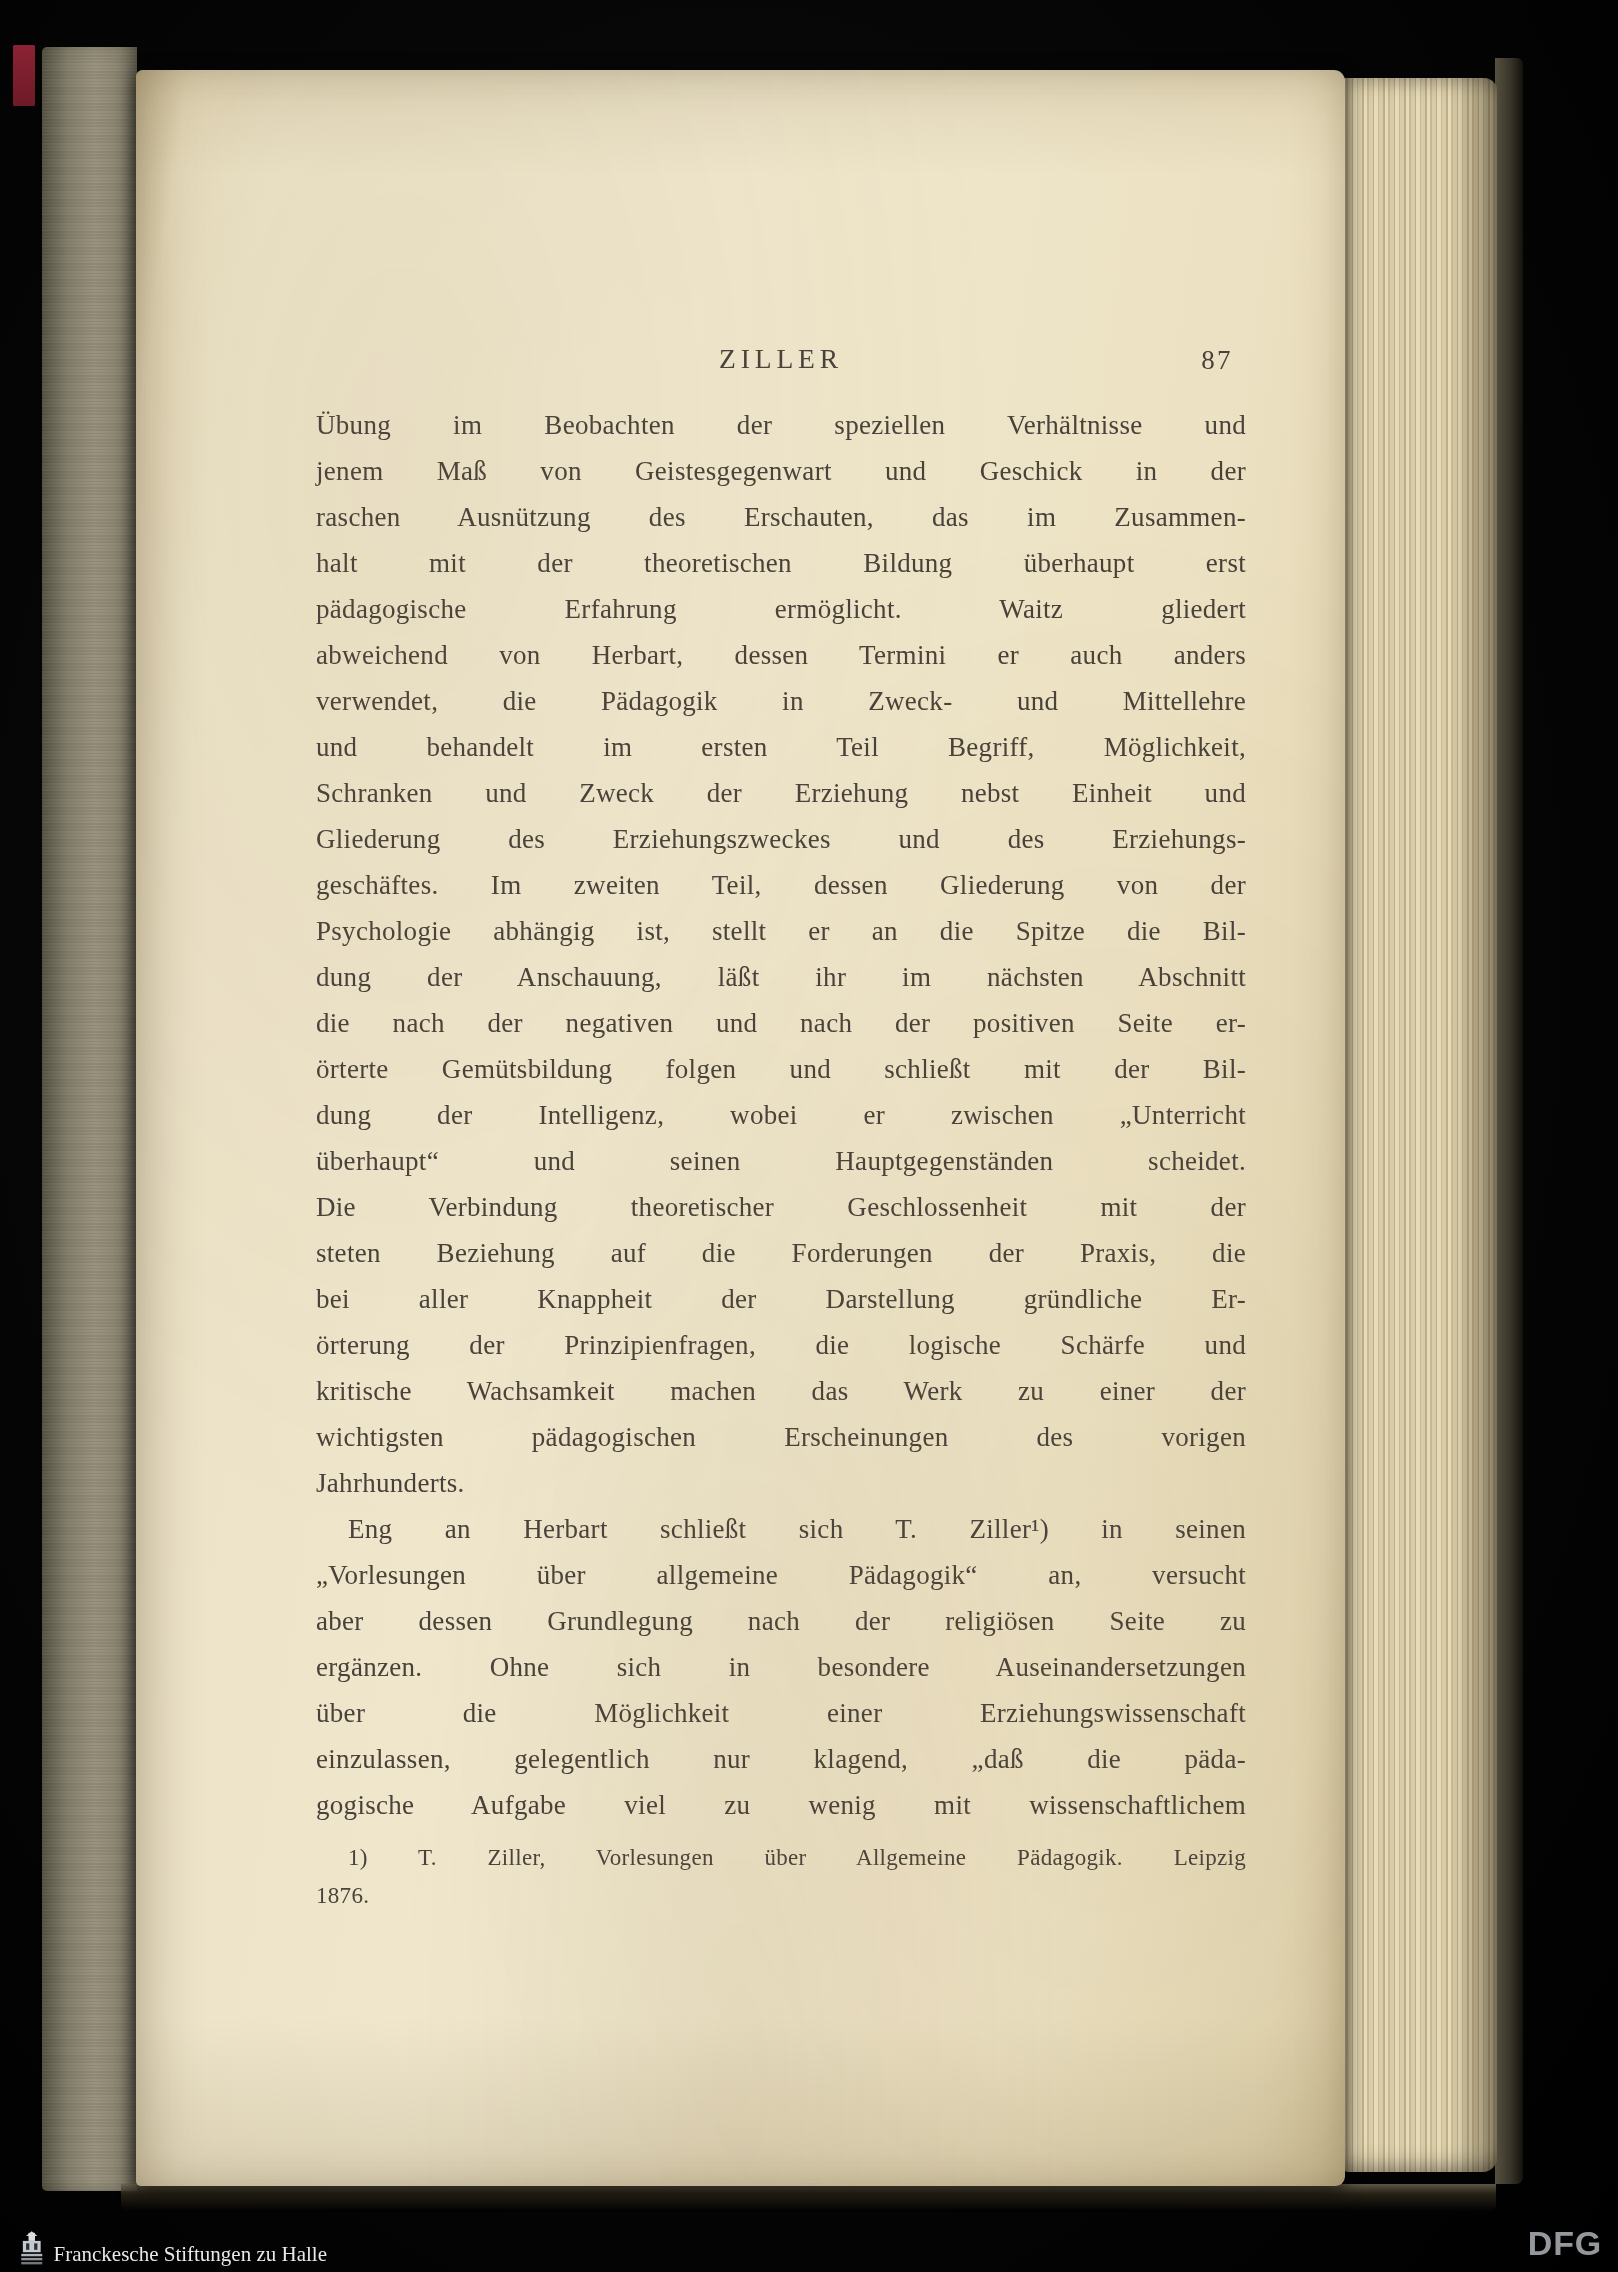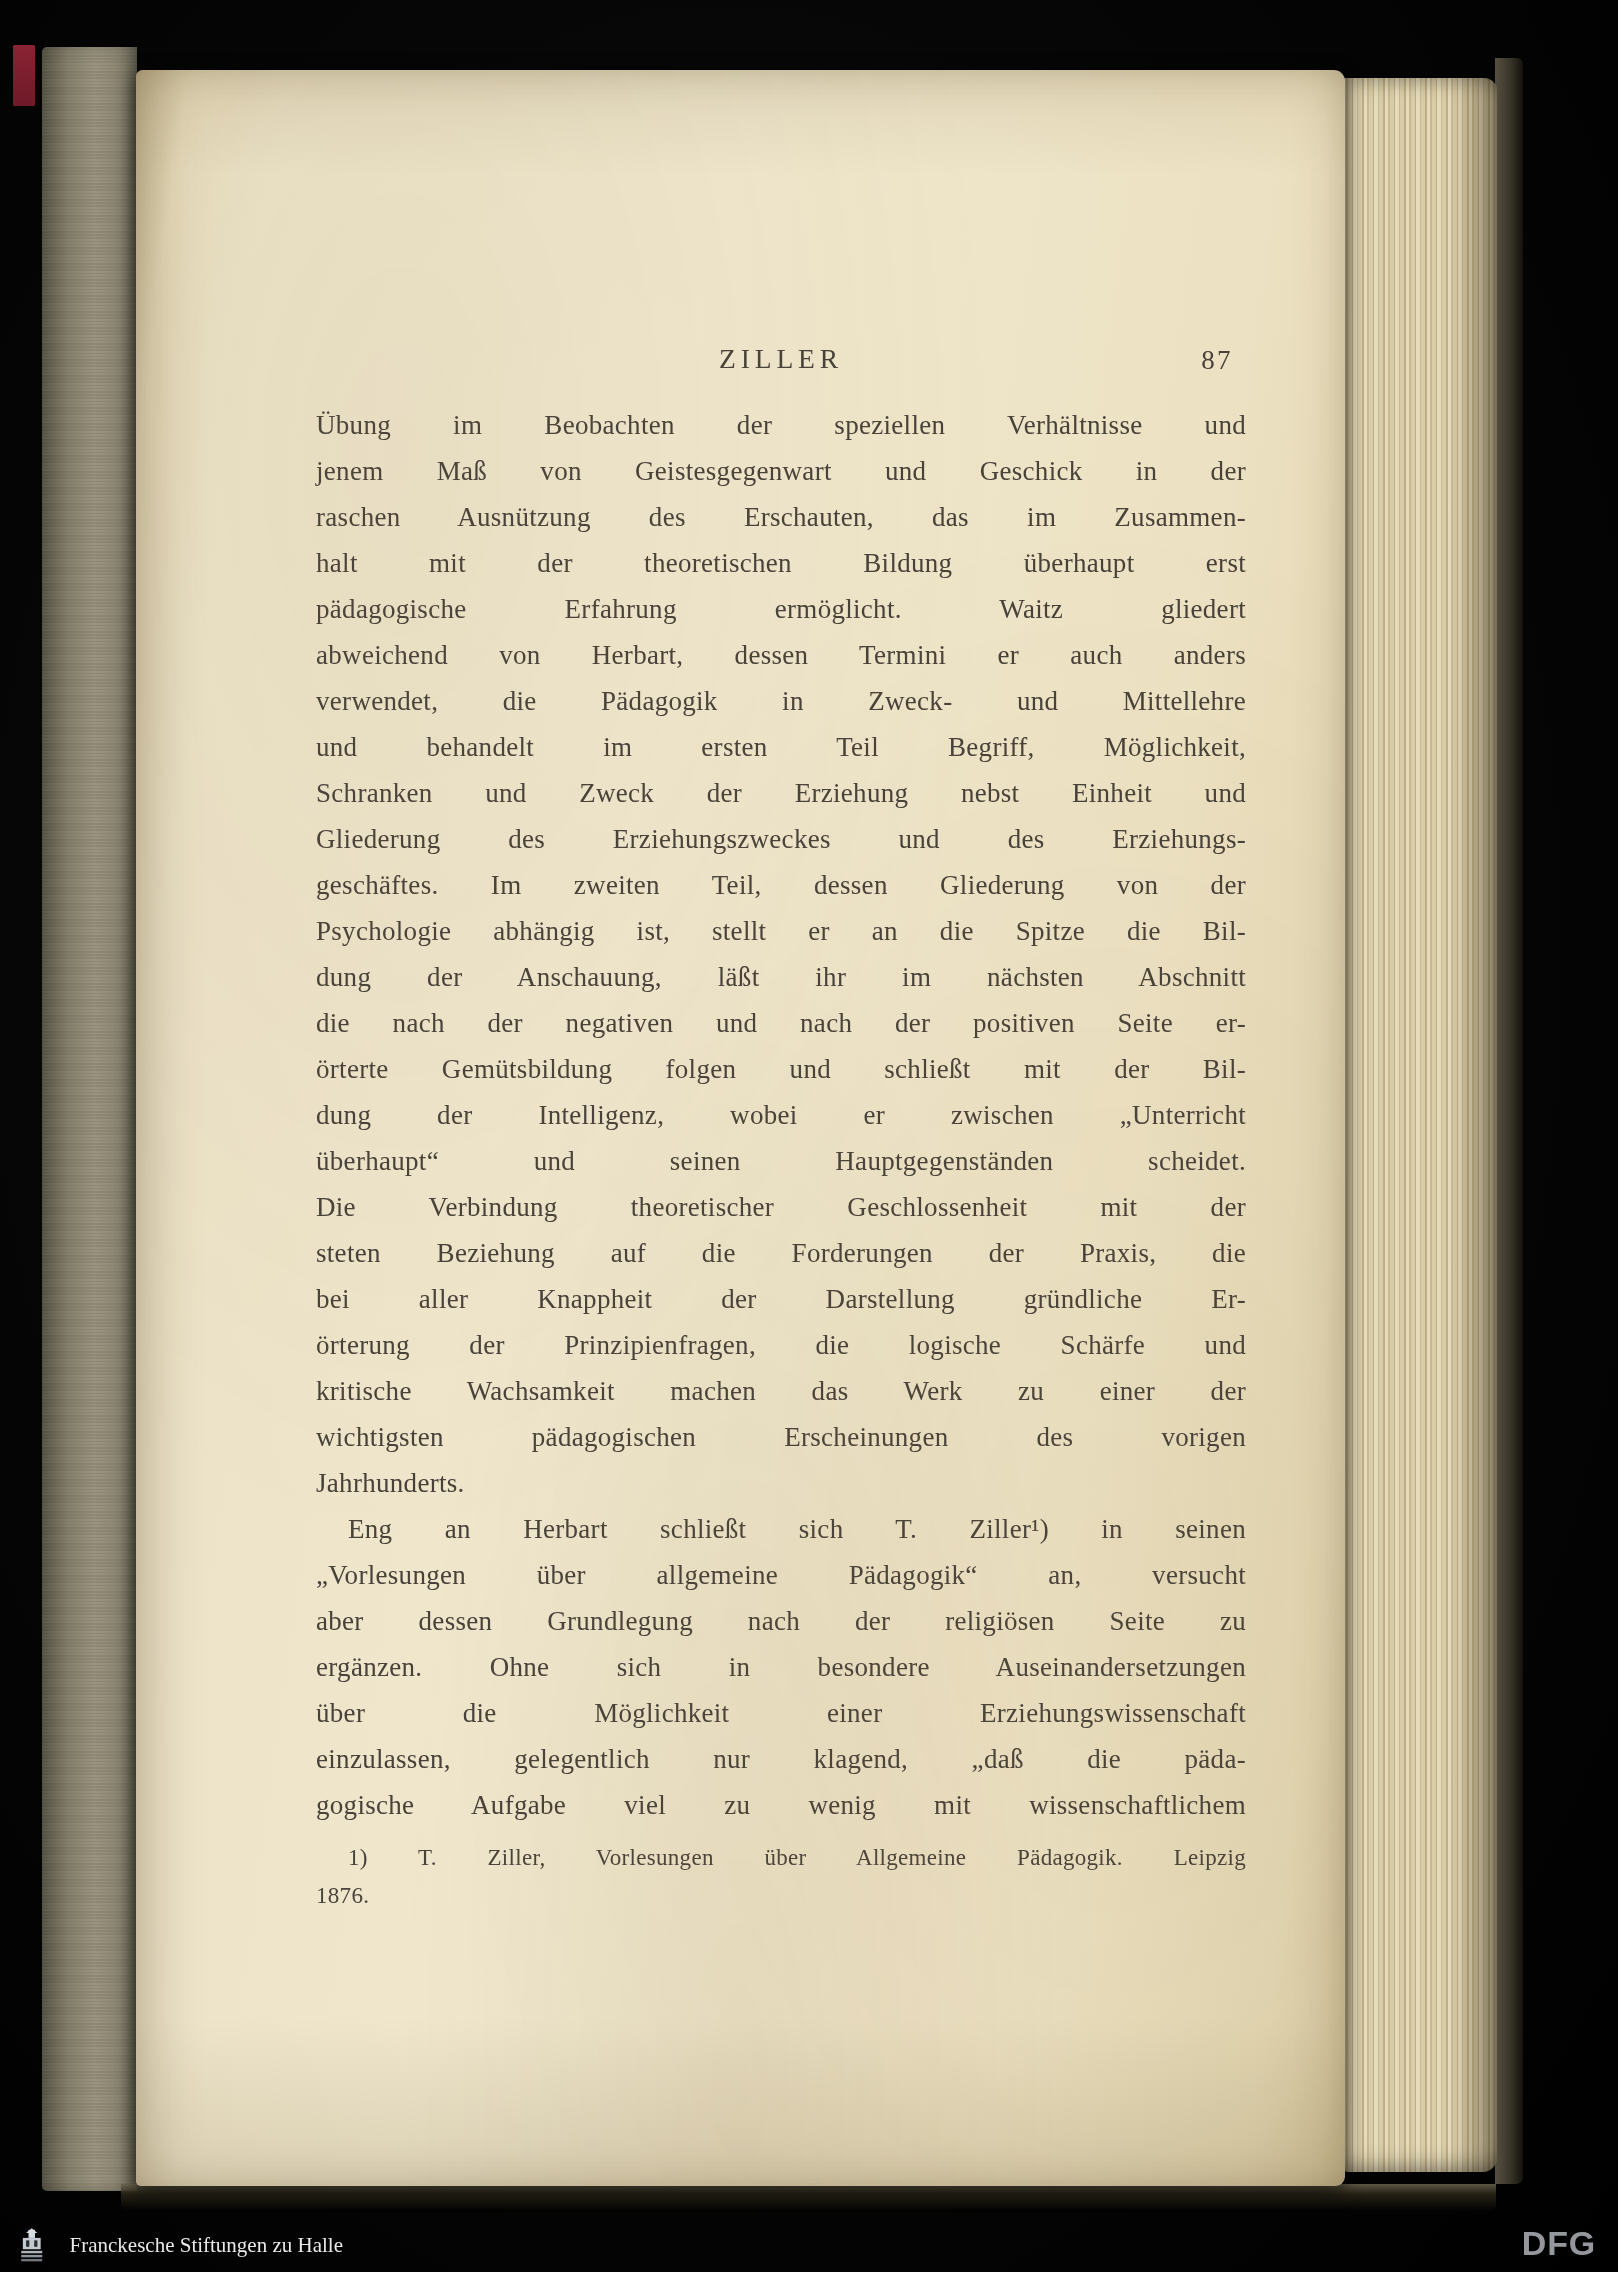--- a/index.html
+++ b/index.html
@@ -104,30 +104,30 @@
   
   .footnote{
     position:absolute;left:180px;top:1769px;width:930px;
     font-size:23px;line-height:38px;
     color:#4a433b;
     letter-spacing:0.3px;word-spacing:1.6px;
   }
   
   .watermark{
     position:absolute;left:18px;bottom:6.5px;height:42px;
-    display:flex;align-items:center;gap:24px;
+    display:flex;align-items:flex-end;gap:8px;
   }
   .watermark svg{display:block;}
   .library-name{
     color:#e9e9e9;
     font-family:"Liberation Serif","DejaVu Serif",serif;
     font-size:21px;
   }
   .dfg{
-    position:absolute;right:22px;bottom:9.7px;
+    position:absolute;right:16px;bottom:9.7px;
     color:#94989c;
     font-family:"Liberation Sans","DejaVu Sans",sans-serif;
     font-weight:bold;font-size:34px;letter-spacing:0.8px;
   }
 </style>
 </head>
 <body>
 
 <div class="stage">
 

